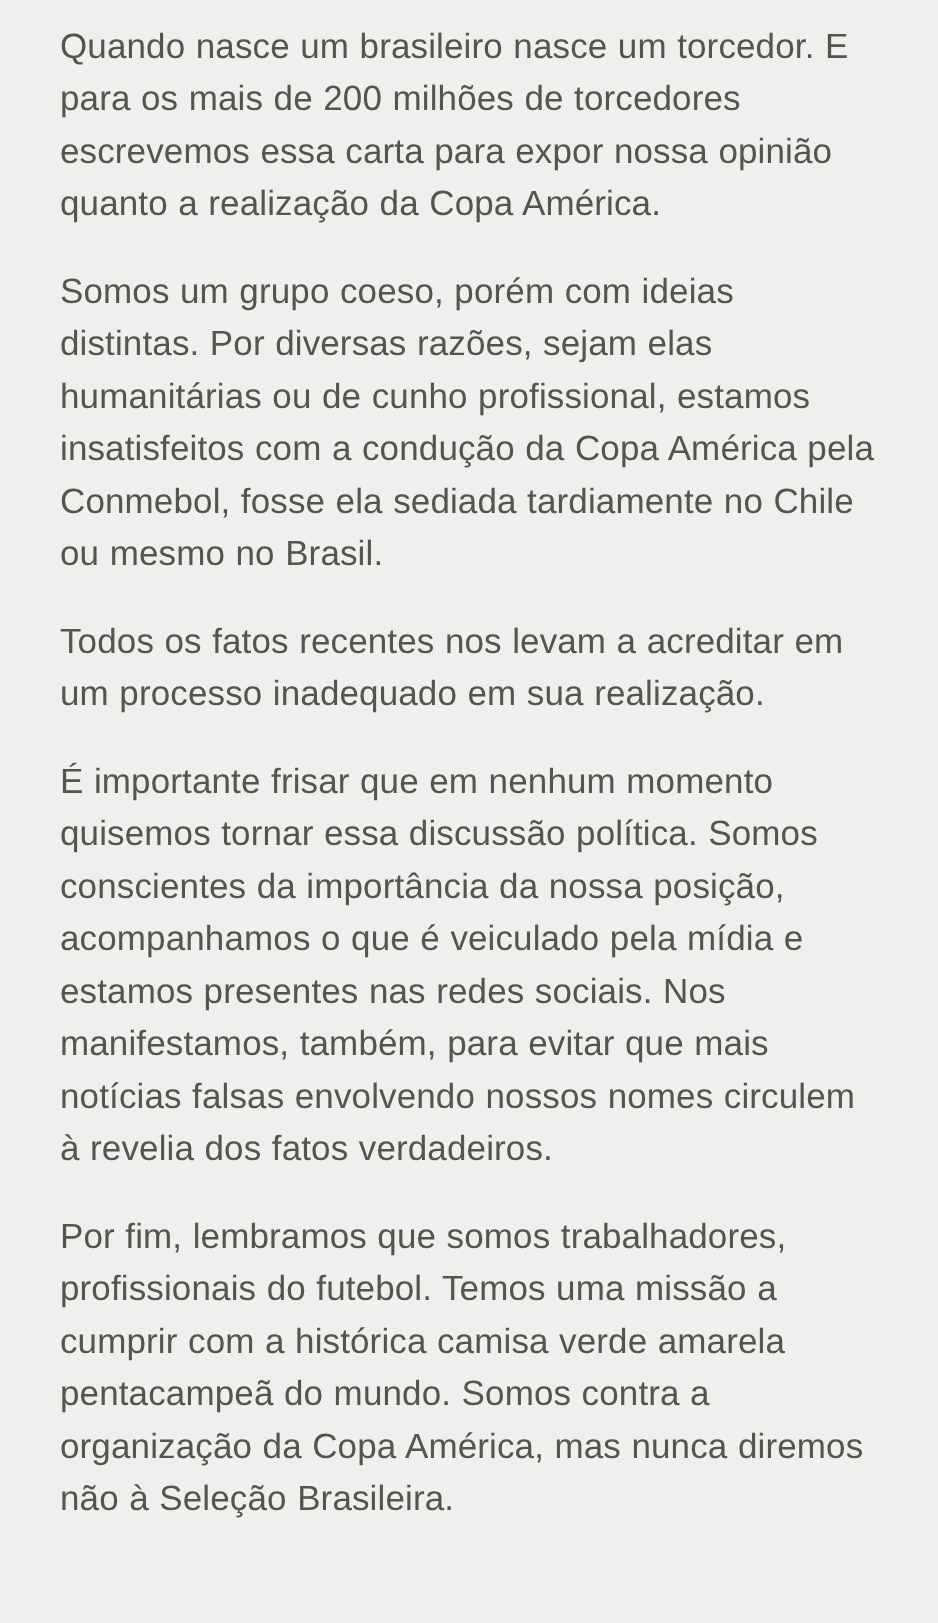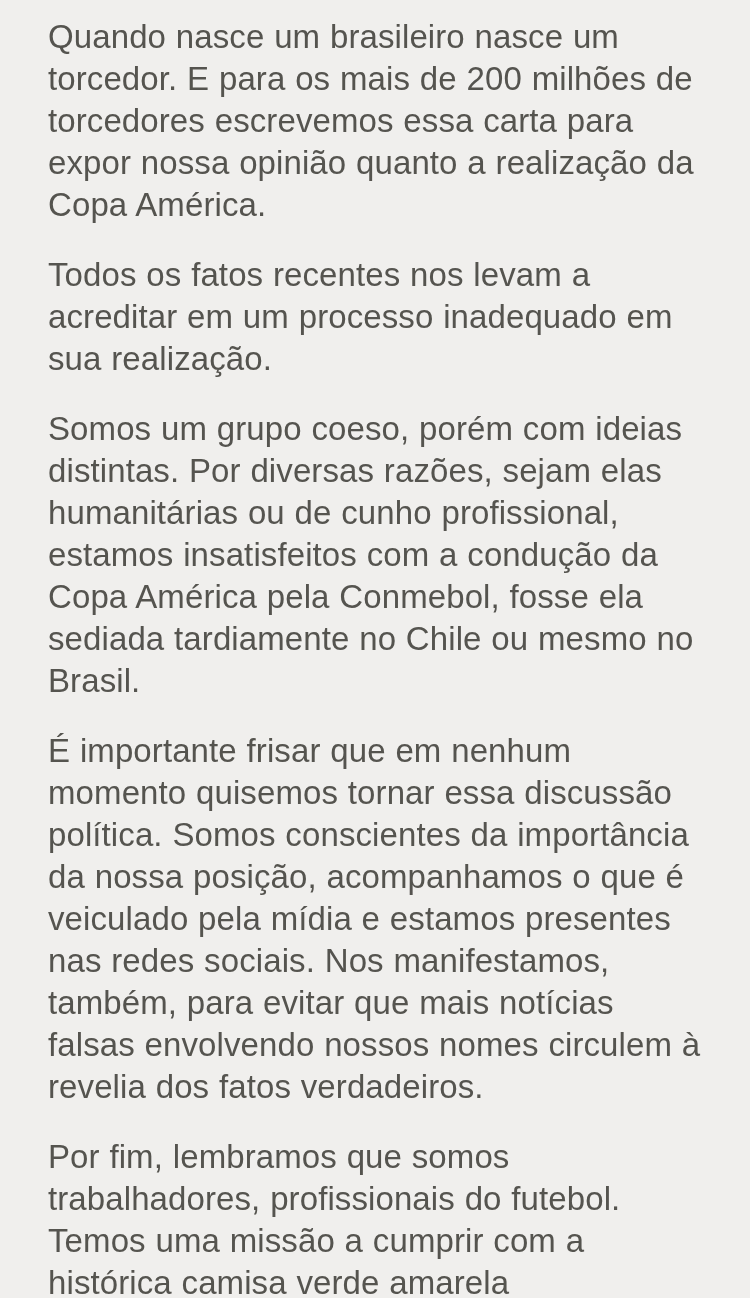--- a/index.html
+++ b/index.html
@@ -17,34 +17,34 @@
     box-sizing: border-box;
     width: 750px;
     height: 1298px;
     padding: 16px 48px 0 48px;
     background: #f0efed;
     display: flex;
     flex-direction: column;
   }
   .para {
     color: #55544f;
-    font-size: 33px;
+    font-size: 28px;
     line-height: 42px;
     letter-spacing: 0.1px;
     font-weight: 400;
     margin: 0 0 28px 0;
     text-align: left;
     word-spacing: 0.5px;
   }
   .para:last-child {
     margin-bottom: 16px;
   }
 </style>
 </head>
 <body>
 
 <div class="statement">
   <p class="para">Quando nasce um brasileiro nasce um torcedor. E para os mais de 200 milhões de torcedores escrevemos essa carta para expor nossa opinião quanto a realização da Copa América.</p>
+  <p class="para">Somos um grupo coeso, porém com ideias distintas. Por diversas razões, sejam elas humanitárias ou de cunho profissional, estamos insatisfeitos com a condução da Copa América pela Conmebol, fosse ela sediada tardiamente no Chile ou mesmo no Brasil.</p>
   <p class="para">Todos os fatos recentes nos levam a acreditar em um processo inadequado em sua realização.</p>
-  <p class="para">Somos um grupo coeso, porém com ideias distintas. Por diversas razões, sejam elas humanitárias ou de cunho profissional, estamos insatisfeitos com a condução da Copa América pela Conmebol, fosse ela sediada tardiamente no Chile ou mesmo no Brasil.</p>
   <p class="para">É importante frisar que em nenhum momento quisemos tornar essa discussão política. Somos conscientes da importância da nossa posição, acompanhamos o que é veiculado pela mídia e estamos presentes nas redes sociais. Nos manifestamos, também, para evitar que mais notícias falsas envolvendo nossos nomes circulem à revelia dos fatos verdadeiros.</p>
   <p class="para">Por fim, lembramos que somos trabalhadores, profissionais do futebol. Temos uma missão a cumprir com a histórica camisa verde amarela pentacampeã do mundo. Somos contra a organização da Copa América, mas nunca diremos não à Seleção Brasileira.</p>
 </div>
 
 </body></html>

